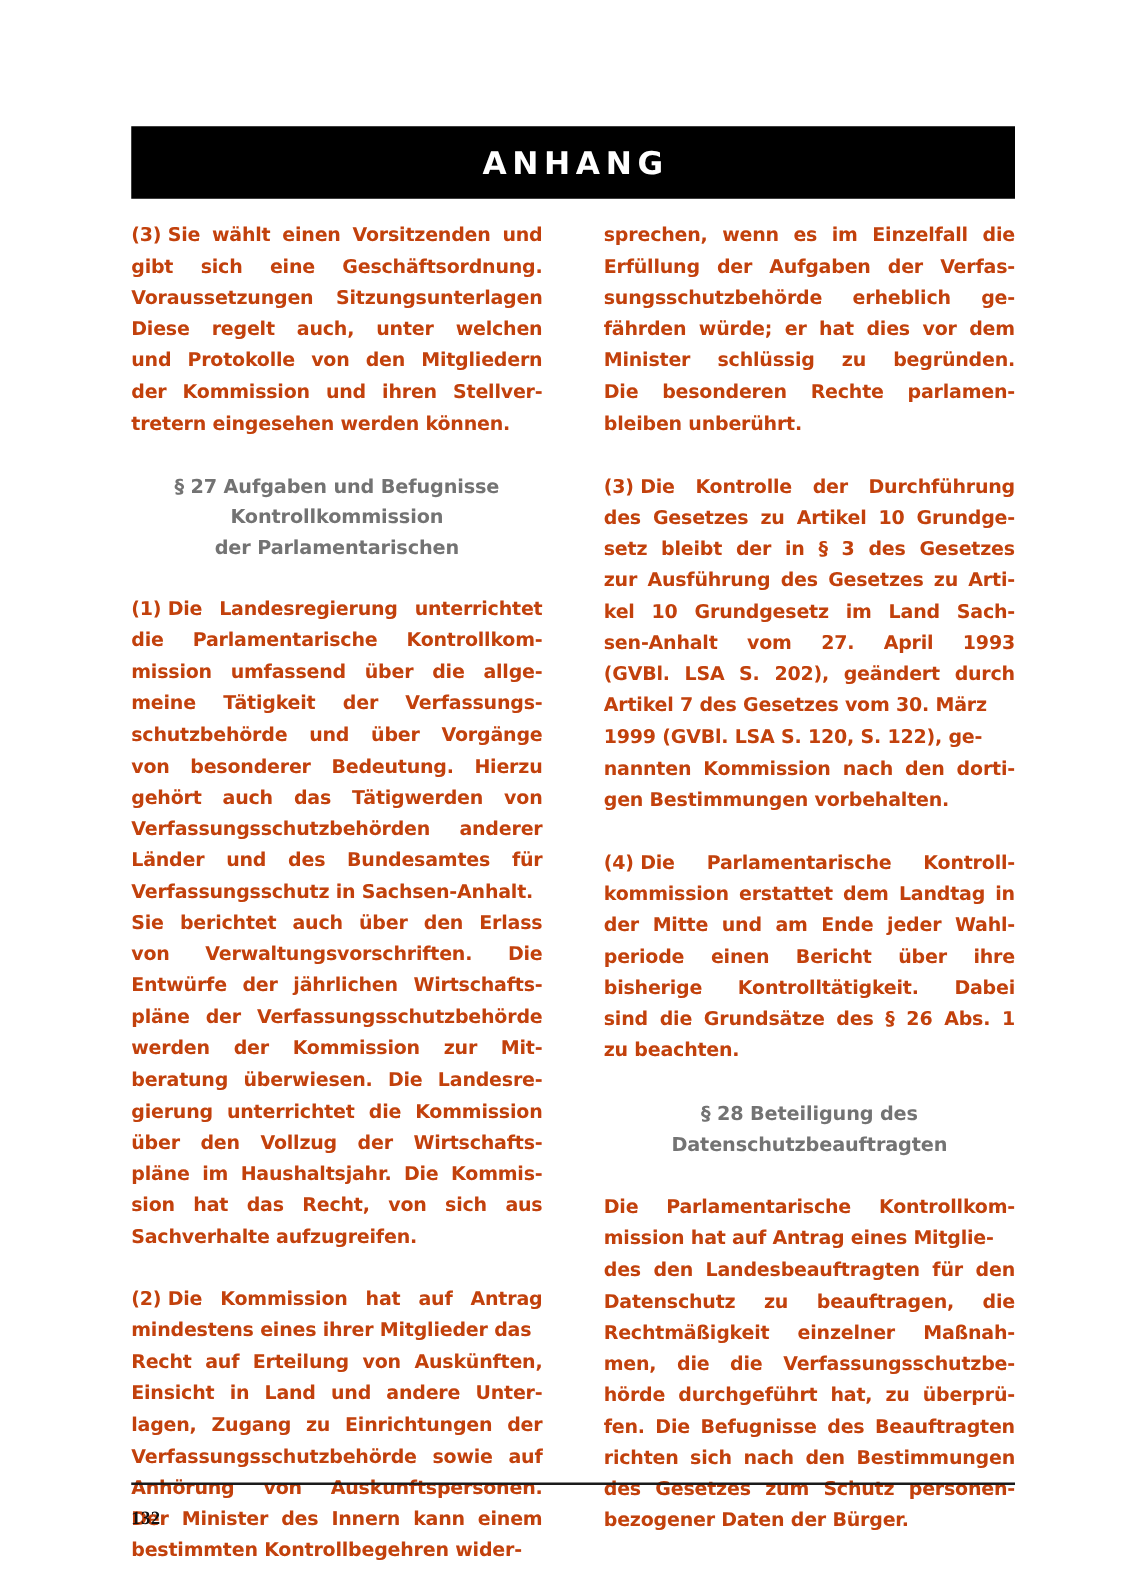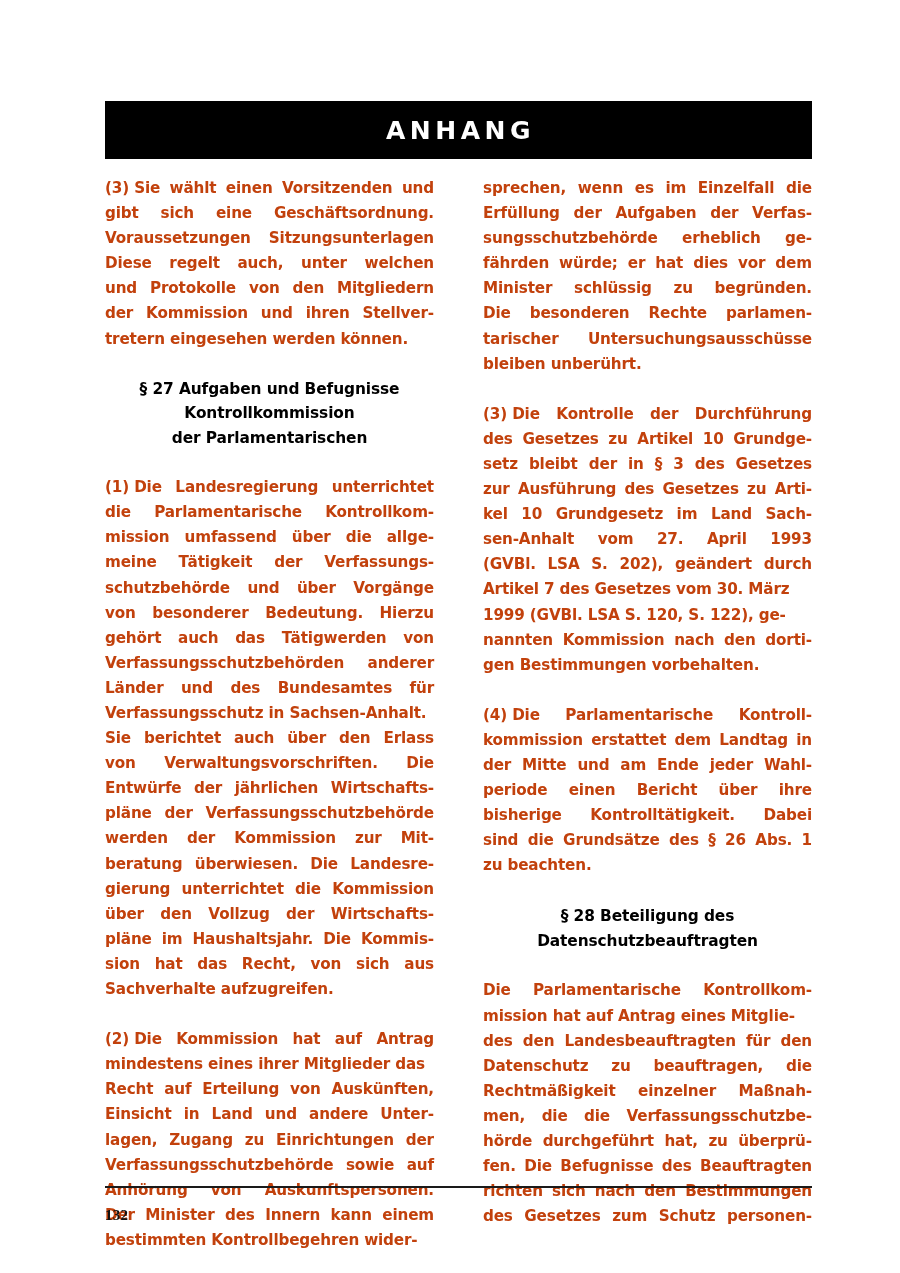--- a/index.html
+++ b/index.html
@@ -85,21 +85,21 @@
 
   
   .heading {
     font-family: "DejaVu Sans", sans-serif;
     font-size: 15.4px;
     font-weight: 700;
     line-height: 24.5px;
     letter-spacing: -0.1px;
     text-align: center;
     margin: 0 0 25px 0;
-    color: #000000;
+    color: #737373;
   }
   .heading.h27 { margin-top: 23px; }
   .heading.h28 { margin-top: 26px; text-align: center; }
   .heading .ln { display: block; white-space: pre; }
 
   
   .footer-rule {
     position: absolute;
     left: 105px;
     top: 1186px;
@@ -394,24 +394,20 @@
             <span>schlüssig</span>
             <span>zu</span>
             <span>begründen.</span>
           </div>
           <div class="ln j">
             <span>Die</span>
             <span>besonderen</span>
             <span>Rechte</span>
             <span>parlamen-</span>
           </div>
-          <div class="ln j">
-            <span>tarischer</span>
-            <span>Untersuchungsausschüsse</span>
-          </div>
           <div class="ln">bleiben unberührt.</div>
         </div>
 
       <div class="para">
           <div class="ln j">
             <span>(3) Die</span>
             <span>Kontrolle</span>
             <span>der</span>
             <span>Durchführung</span>
           </div>
@@ -580,20 +576,21 @@
             <span>den</span>
             <span>Bestimmungen</span>
           </div>
           <div class="ln j">
             <span>des</span>
             <span>Gesetzes</span>
             <span>zum</span>
             <span>Schutz</span>
             <span>personen-</span>
           </div>
+          <div class="ln">bezogener Daten der Bürger.</div>
         </div>
 
     </div>
 
   </div>
 
   <div class="footer-rule"></div>
   <div class="page-number">132</div>
 
 </div>

